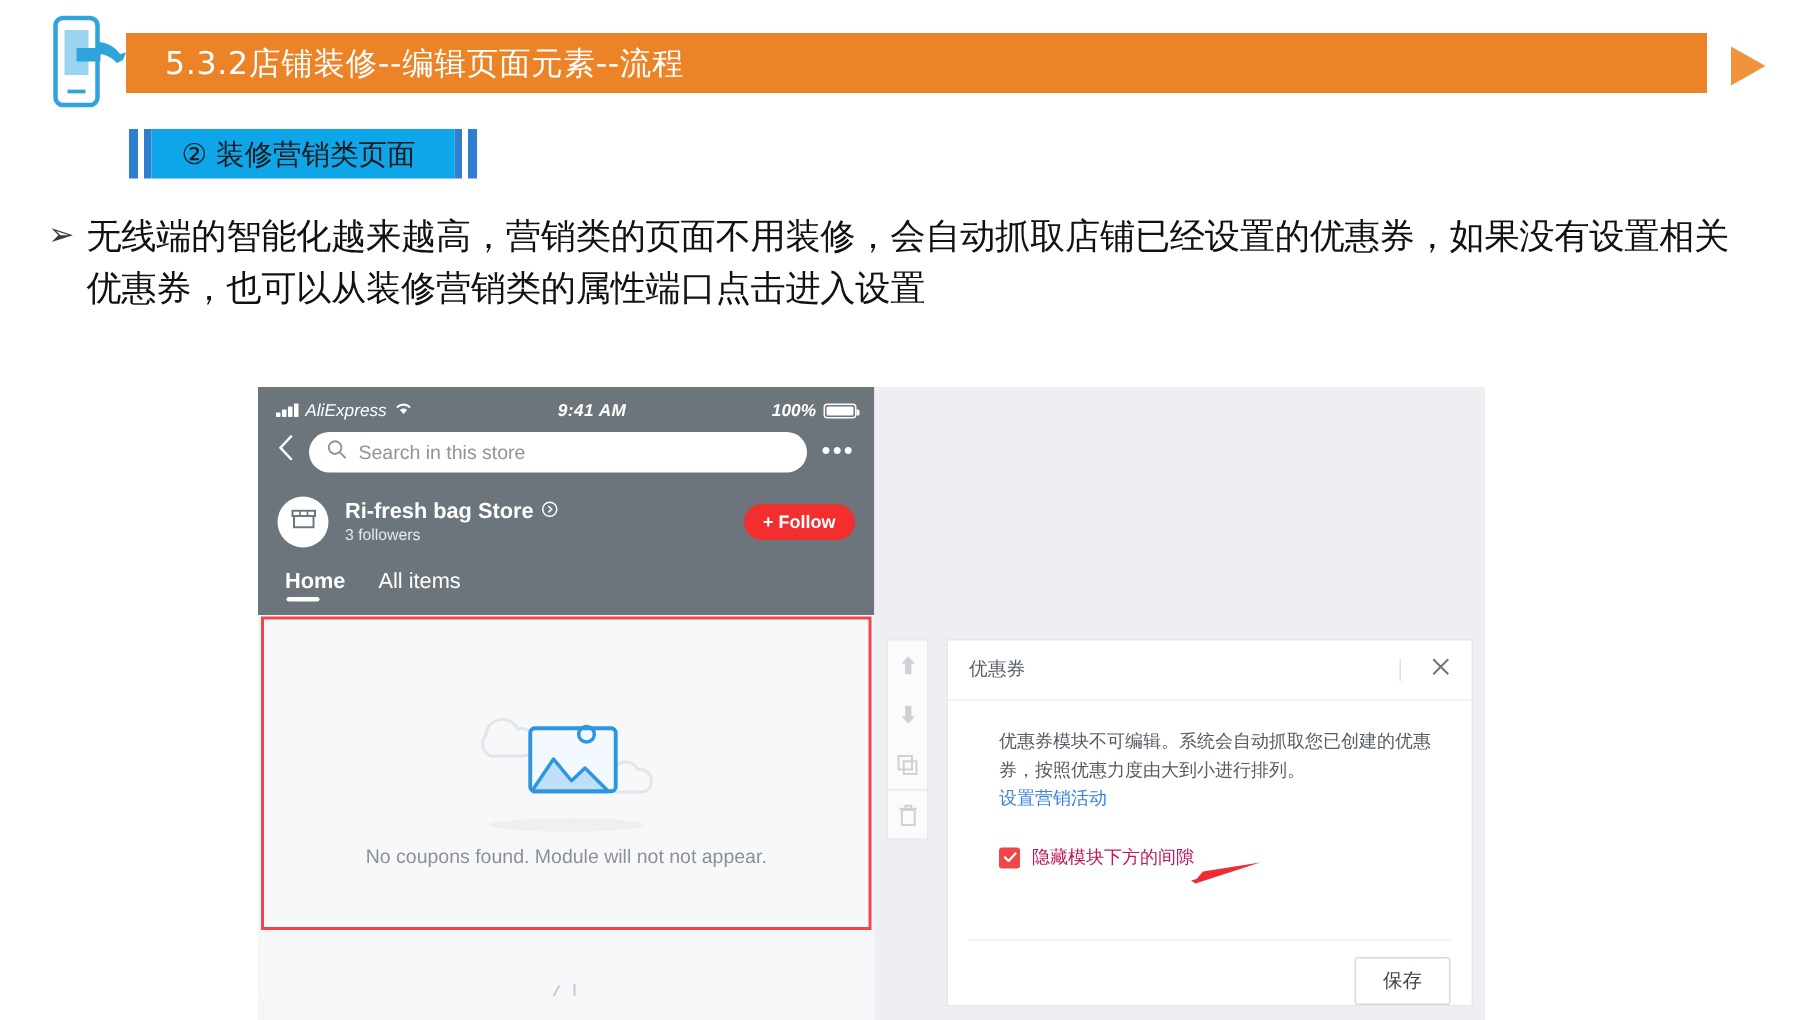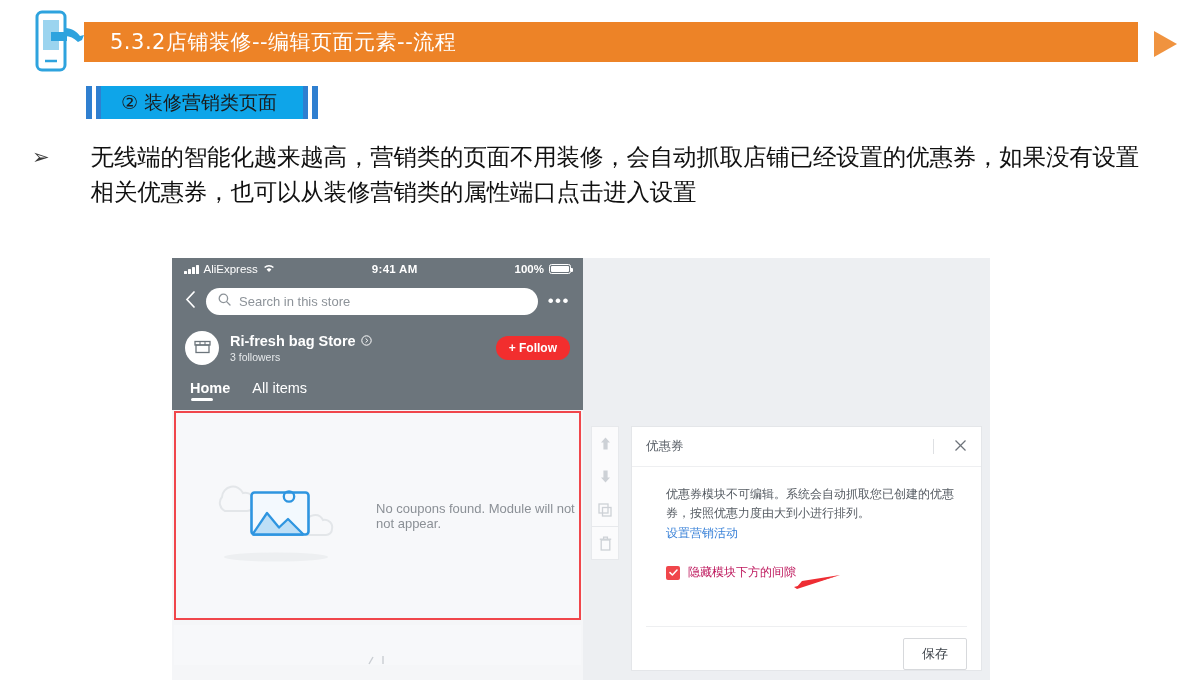--- a/index.html
+++ b/index.html
@@ -49,42 +49,41 @@
     display: flex; align-items: flex-start;
   }
   .para-bullet {
     font-size: 21px; color: #3a3a3a; line-height: 34px;
     margin-right: 8px; flex: 0 0 auto;
   }
   .para-text {
     font-size: 23.5px; line-height: 35px; color: #111111;
     font-family: "DejaVu Sans", "Liberation Sans", sans-serif;
     letter-spacing: -0.2px;
-    margin-left: 33px;
   }
 
   
   .shot {
     position: absolute; left: 172px; top: 258px;
     width: 818px; height: 422px;
     background: #ffffff;
     overflow: hidden;
   }
 
   
   .phone {
     position: absolute; left: 0; top: 0;
     width: 411px; height: 422px;
     background: #F5F6F8;
     overflow: hidden;
   }
   .phone-head { background: #6C757C; width: 100%; }
   .statusbar {
-    height: 22px; display: flex; align-items: center;
-    padding: 0 12px; color: #ffffff; font-size: 11.5px; font-weight: bold;
+    height: 22px; display: flex; align-items: flex-end;
+    padding: 0 12px; color: #ffffff; font-size: 11.5px; font-weight: bold; font-style: italic;
   }
   .sb-left { display: flex; align-items: center; gap: 5px; }
   .sb-center { flex: 1; text-align: center; letter-spacing: .3px; }
   .sb-right { display: flex; align-items: center; gap: 5px; }
   .signal-bars { display: flex; align-items: flex-end; gap: 1.5px; height: 9px; }
   .signal-bars i { width: 2.5px; background: #fff; display: block; border-radius: .5px;}
   .signal-bars i:nth-child(1){ height: 3px; }
   .signal-bars i:nth-child(2){ height: 5px; }
   .signal-bars i:nth-child(3){ height: 7px; }
   .signal-bars i:nth-child(4){ height: 9px; }
@@ -130,21 +129,21 @@
   .tab.active::after {
     content: ""; position: absolute; left: 1px; bottom: 0;
     width: 22px; height: 3px; background: #ffffff; border-radius: 2px;
   }
 
   .module-selected {
     margin: 1px 2px 0 2px;
     border: 2px solid #F0464B;
     background: #F7F8FA;
     height: 209px;
-    display: flex; flex-direction: row;
+    display: flex; flex-direction: column;
     align-items: center; justify-content: center;
   }
   .placeholder-art { position: relative; width: 200px; height: 105px; margin-bottom: 4px;}
   .empty-text { color: #8b9096; font-size: 13px; }
   .module-next {
     margin: 5px 2px 0 2px; height: 40px; background: #F7F8FA;
     display: flex; align-items: flex-end; justify-content: center;
   }
 
   

